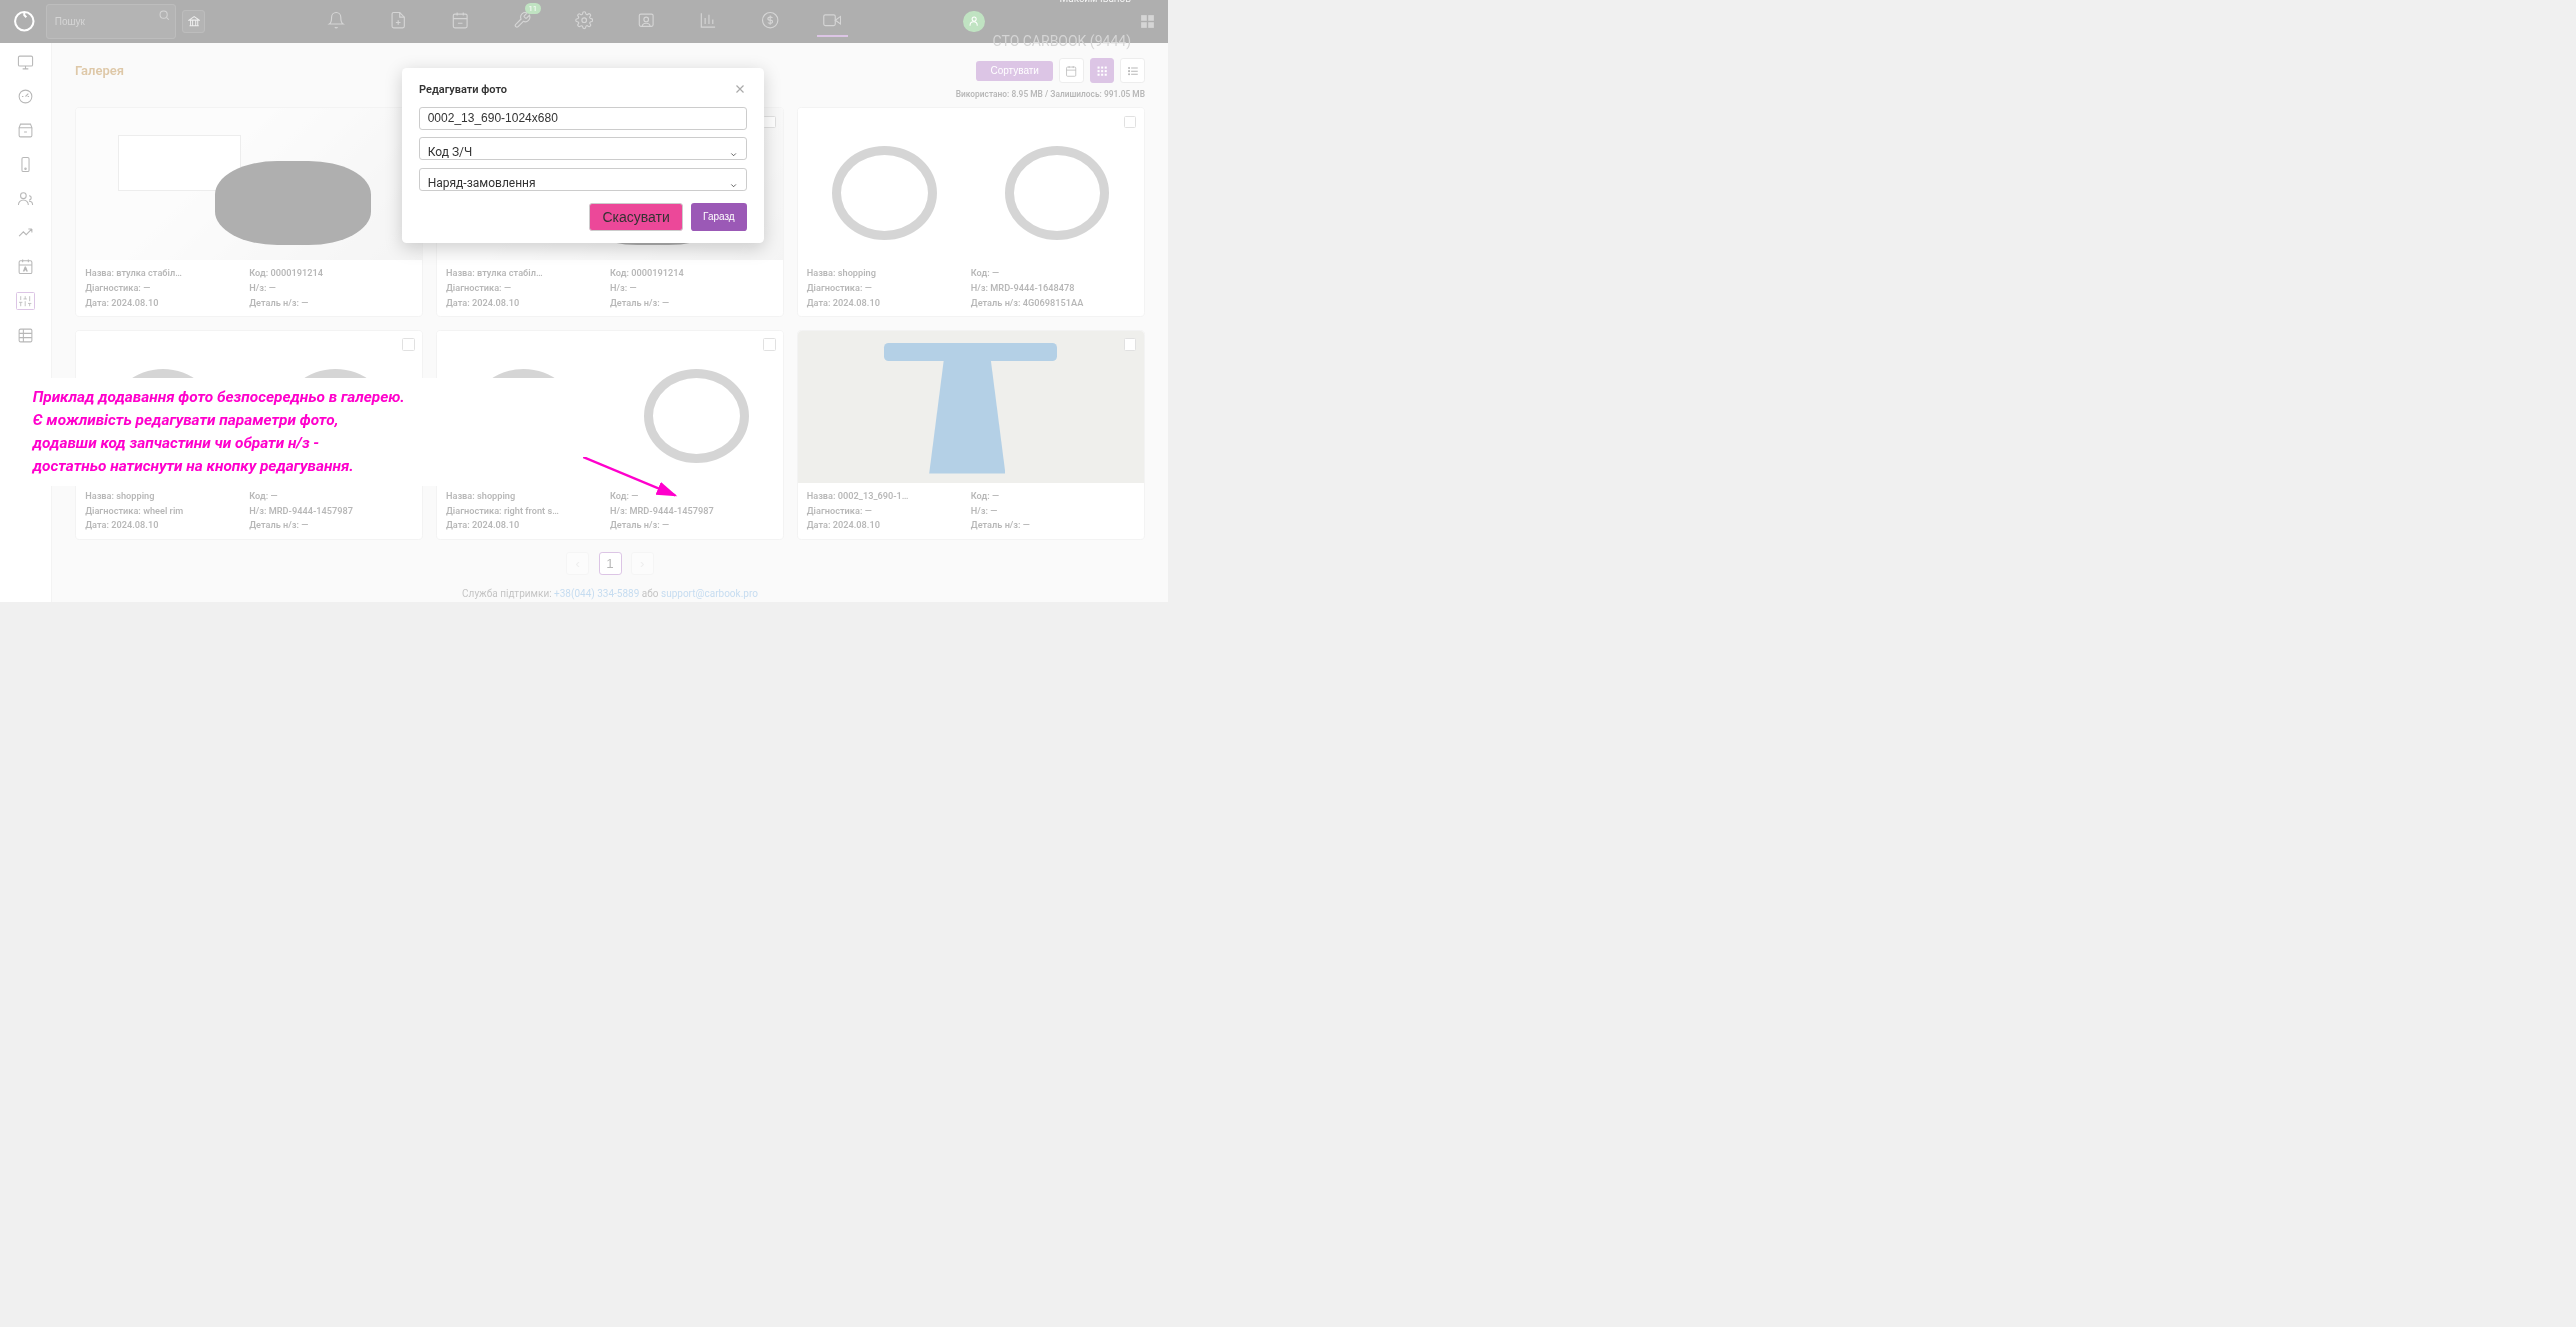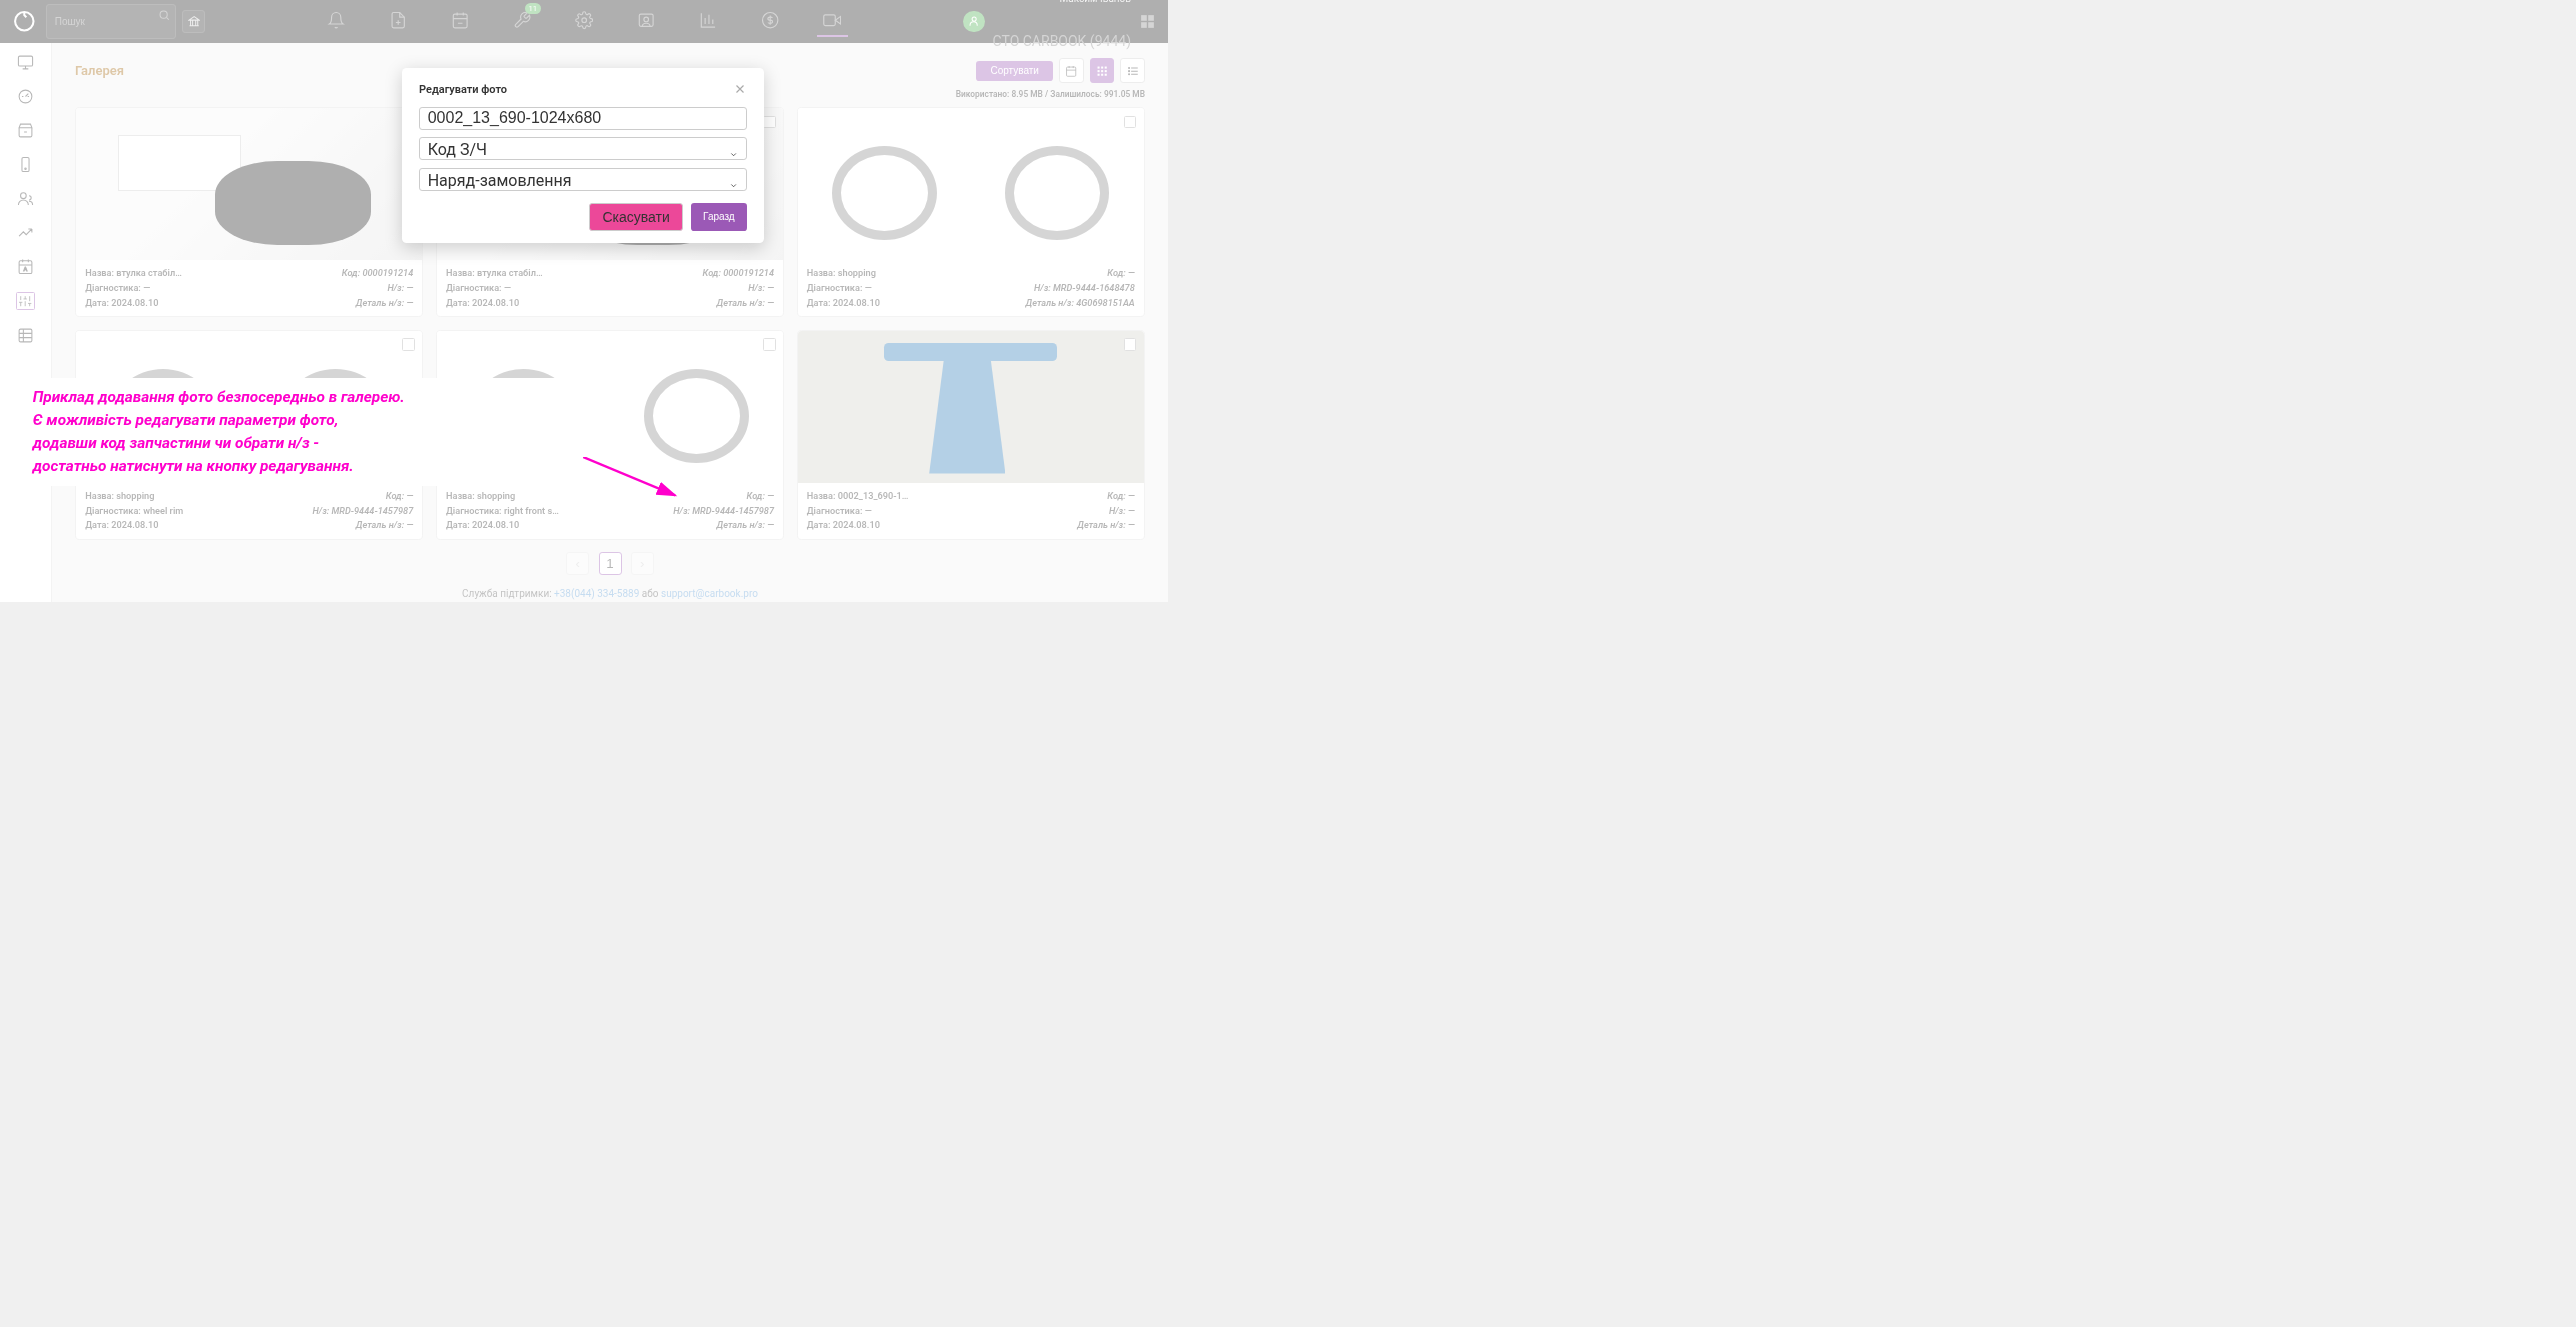--- a/index.html
+++ b/index.html
@@ -39,21 +39,21 @@
 .icon-btn.active { background: #9b59b6; border-color: #9b59b6; color: #fff; }
 .storage-info { text-align: right; font-size: 8.4px; font-weight: 600; color: #333; margin-bottom: 8px; }
 
 
 .gallery { display: grid; grid-template-columns: repeat(3, 1fr); gap: 12.3px; }
 .card { border: 0.8px solid #ddd; border-radius: 4.6px; overflow: hidden; background: #fff; position: relative; }
 .card-img { width: 100%; height: 152px; background: #e0e0e0; position: relative; display: flex; align-items: center; justify-content: center; }
 .card-check { position: absolute; top: 7.7px; right: 7.7px; width: 12.3px; height: 12.3px; border: 0.8px solid #aaa; background: #fff; border-radius: 1.5px; cursor: pointer; }
 .card-info { padding: 6.1px 9.2px; font-size: 9.2px; color: #333; display: flex; }
 .card-col { flex: 1; line-height: 1.6; }
-.card-col:last-child { text-align: right; font-style: italic; }
+.card-col:last-child { text-align: left; }
 .card-col strong { font-weight: 600; }
 
 
 .nissan-part { background: linear-gradient(135deg, #f5f5f5 40%, #e0e0e0); position: relative; }
 .nissan-part::before { content: ''; position: absolute; left: 12%; top: 18%; width: 35%; height: 35%; background: #fff; border: 0.8px solid #ccc; }
 .nissan-part::after { content: ''; position: absolute; right: 15%; bottom: 10%; width: 45%; height: 55%; background: #1a1a1a; border-radius: 40%; }
 .brake-kit { background: #fff; }
 .brake-kit::before { content: ''; position: absolute; left: 10%; top: 25%; width: 25%; height: 50%; border: 9.2px solid #888; border-radius: 50%; }
 .brake-kit::after { content: ''; position: absolute; right: 10%; top: 25%; width: 25%; height: 50%; border: 9.2px solid #888; border-radius: 50%; }
 .blue-part { background: #d0d0c8; }
@@ -70,21 +70,21 @@
 .footer { position: absolute; bottom: 3.1px; left: 0; right: 0; text-align: center; font-size: 10px; color: #555; }
 .footer a { color: #5b9bd5; text-decoration: none; }
 
 
 .modal-overlay { position: absolute; inset: 0; background: rgba(255,255,255,0.65); z-index: 100; }
 .modal { position: absolute; left: 402px; top: 68px; width: 362px; background: #fff; border-radius: 4.6px; box-shadow: 0 4.6px 18.4px rgba(0,0,0,0.18); z-index: 101; }
 .modal-header { padding: 14px 17px 10.7px; display: flex; justify-content: space-between; align-items: center; }
 .modal-title { font-size: 11px; font-weight: 600; color: #333; }
 .modal-close { color: #aaa; cursor: pointer; width: 14px; height: 14px; }
 .modal-body { padding: 0 17px 12.3px; display: flex; flex-direction: column; gap: 7.7px; }
-.modal-body input, .modal-body .select-field { width: 100%; height: 23px; border: 0.8px solid #ccc; border-radius: 3.1px; padding: 0 7.7px; font-size: 16px; color: #333; }
+.modal-body input, .modal-body .select-field { width: 100%; height: 23px; border: 0.8px solid #ccc; border-radius: 3.1px; padding: 0 7.7px; font-size: 12px; color: #333; }
 .select-field { display: flex; align-items: flex-end; justify-content: space-between; color: #aaa; cursor: pointer; }
 .select-field svg { width: 9.2px; height: 9.2px; }
 .modal-footer { padding: 0 17px 12.3px; display: flex; justify-content: flex-end; gap: 7.7px; }
 .btn-cancel { background: #ec4899; border: 0.8px solid #ccc; padding: 4.6px 12.3px; border-radius: 3.1px; font-size: 14px; cursor: pointer; color: #333; }
 .btn-ok { background: #9b59b6; border: none; color: #fff; padding: 4.6px 12.3px; border-radius: 3.1px; font-size: 10px; cursor: pointer; }
 
 
 .annotation { position: absolute; left: 22px; top: 378px; width: 560px; background: #fff; padding: 7.7px 10.7px; z-index: 200; font-style: italic; font-weight: 700; font-size: 15.4px; color: #ff00cc; line-height: 1.5; }
 .arrow { position: absolute; z-index: 201; }
 </style>

